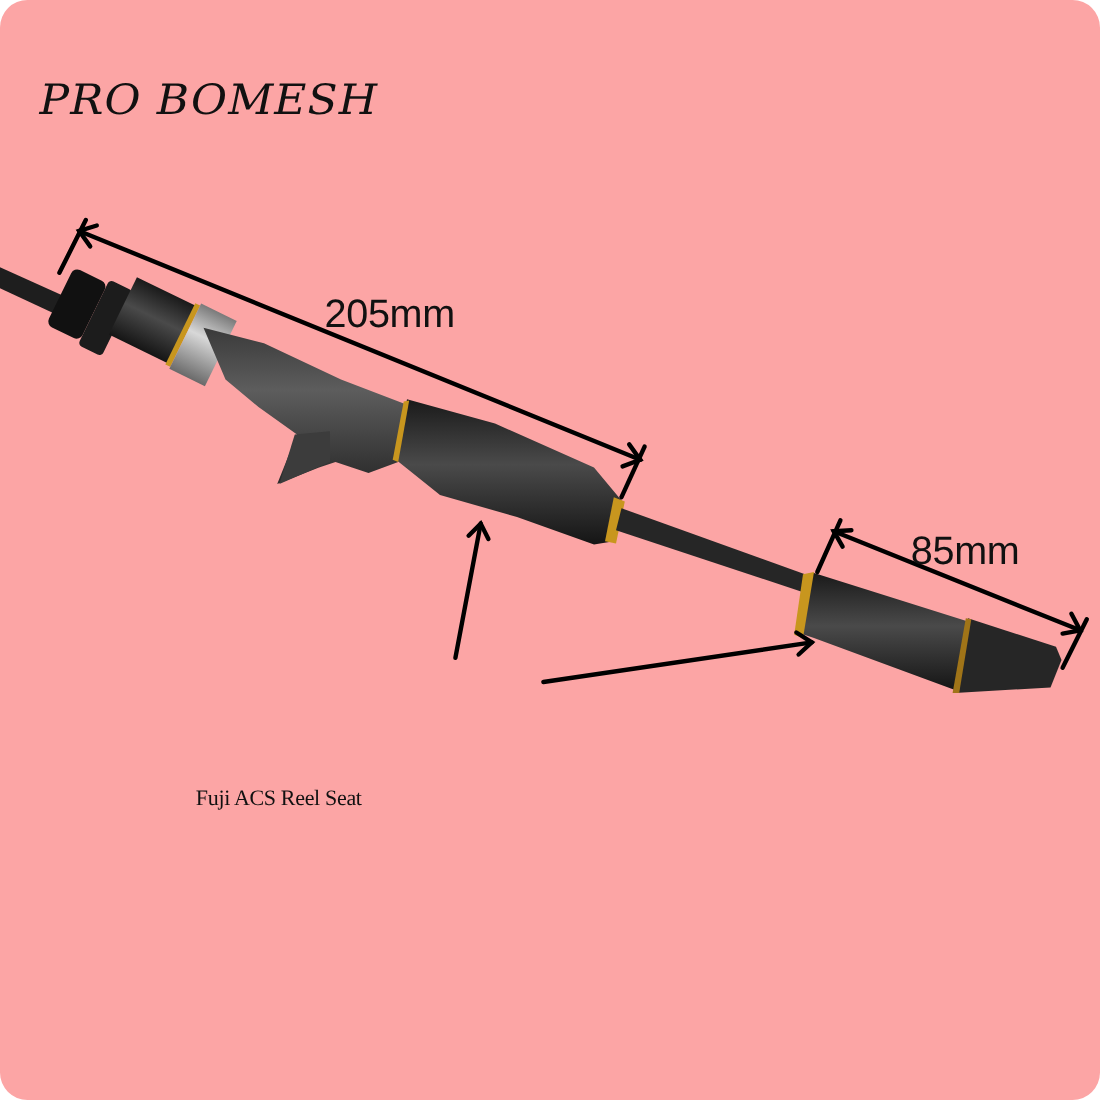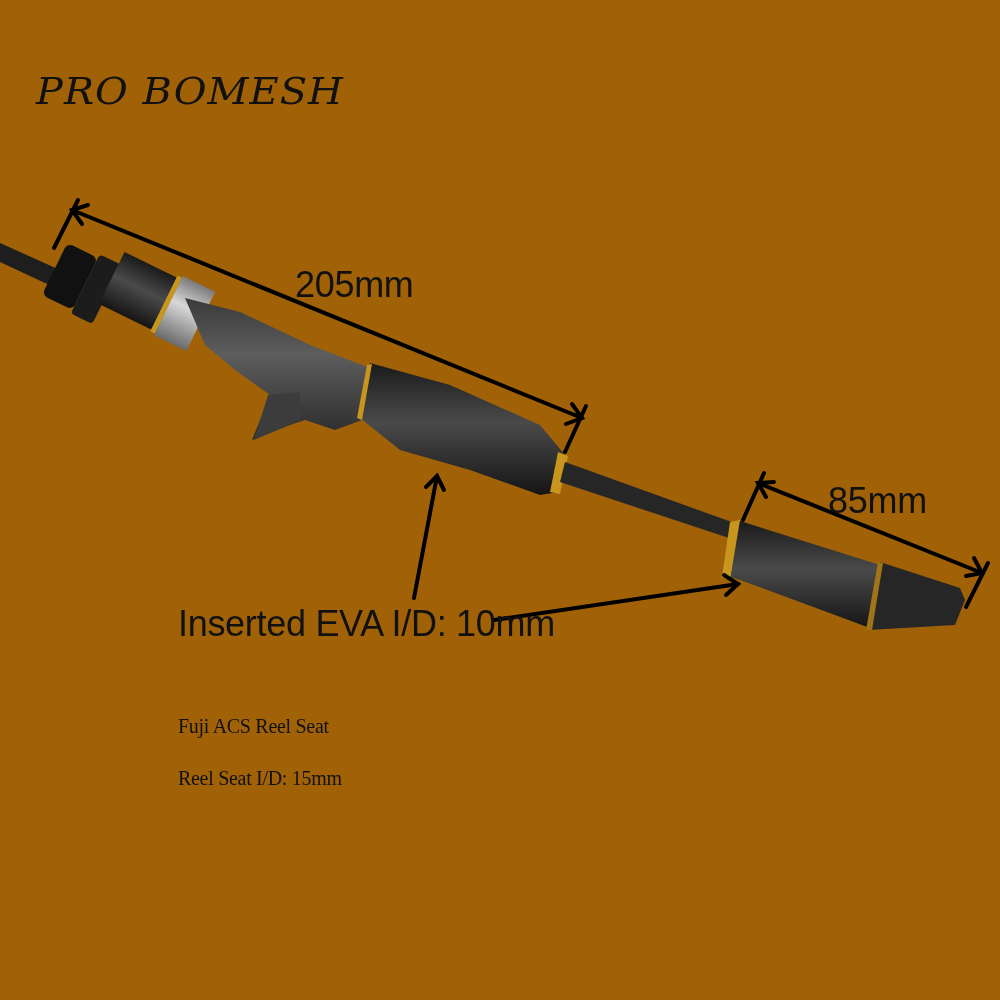--- a/index.html
+++ b/index.html
@@ -1,16 +1,16 @@
 <!DOCTYPE html>
 <html><head>
 <meta charset="utf-8">
 <style>
   html, body { margin: 0; padding: 0; background: #ffffff; }
-  .canvas { position: relative; width: 1000px; height: 1000px; background: #a16207; overflow: hidden; }
+  .canvas { position: relative; width: 1000px; height: 1000px; background: #fca5a5; overflow: hidden; border-radius: 25px; }
   .brand { position: absolute; left: 36px; top: 68px; font-family: "DejaVu Serif", serif; font-size: 40px; letter-spacing: 1px; color: #111; font-style: italic; transform: scaleY(0.95); }
   .label { position: absolute; font-family: "Liberation Sans", sans-serif; color: #111; font-size: 36px; white-space: nowrap; letter-spacing: -0.3px; }
   svg.art { position: absolute; left: 0; top: 0; }
   .specs { position: absolute; left: 178px; top: 706px; font-family: Liberation Serif, serif; font-size: 20px; color: #111; letter-spacing: -0.3px; }
   .specs div { height: 52px; line-height: 40px; }
 </style>
 </head>
 <body>
 
 <div class="canvas">
@@ -92,19 +92,17 @@
     <g stroke="#000" stroke-width="4" fill="none" stroke-linecap="round">
       <line x1="414" y1="598" x2="437" y2="476"></line>
       <polyline points="426,487 437,476 444,490"></polyline>
       <line x1="494" y1="620" x2="738" y2="584"></line>
       <polyline points="724,575 738,584 726,595"></polyline>
     </g>
   </svg>
 
   <div class="label" style="left:295px; top:264px;">205mm</div>
   <div class="label" style="left:828px; top:480px;">85mm</div>
-  <div class="label" style="left:178px; top:603px;">Inserted EVA I/D: 10mm</div>
 
   <div class="specs">
     <div>Fuji ACS Reel Seat</div>
-    <div>Reel Seat I/D: 15mm</div>
   </div>
 </div>
 
 </body></html>

